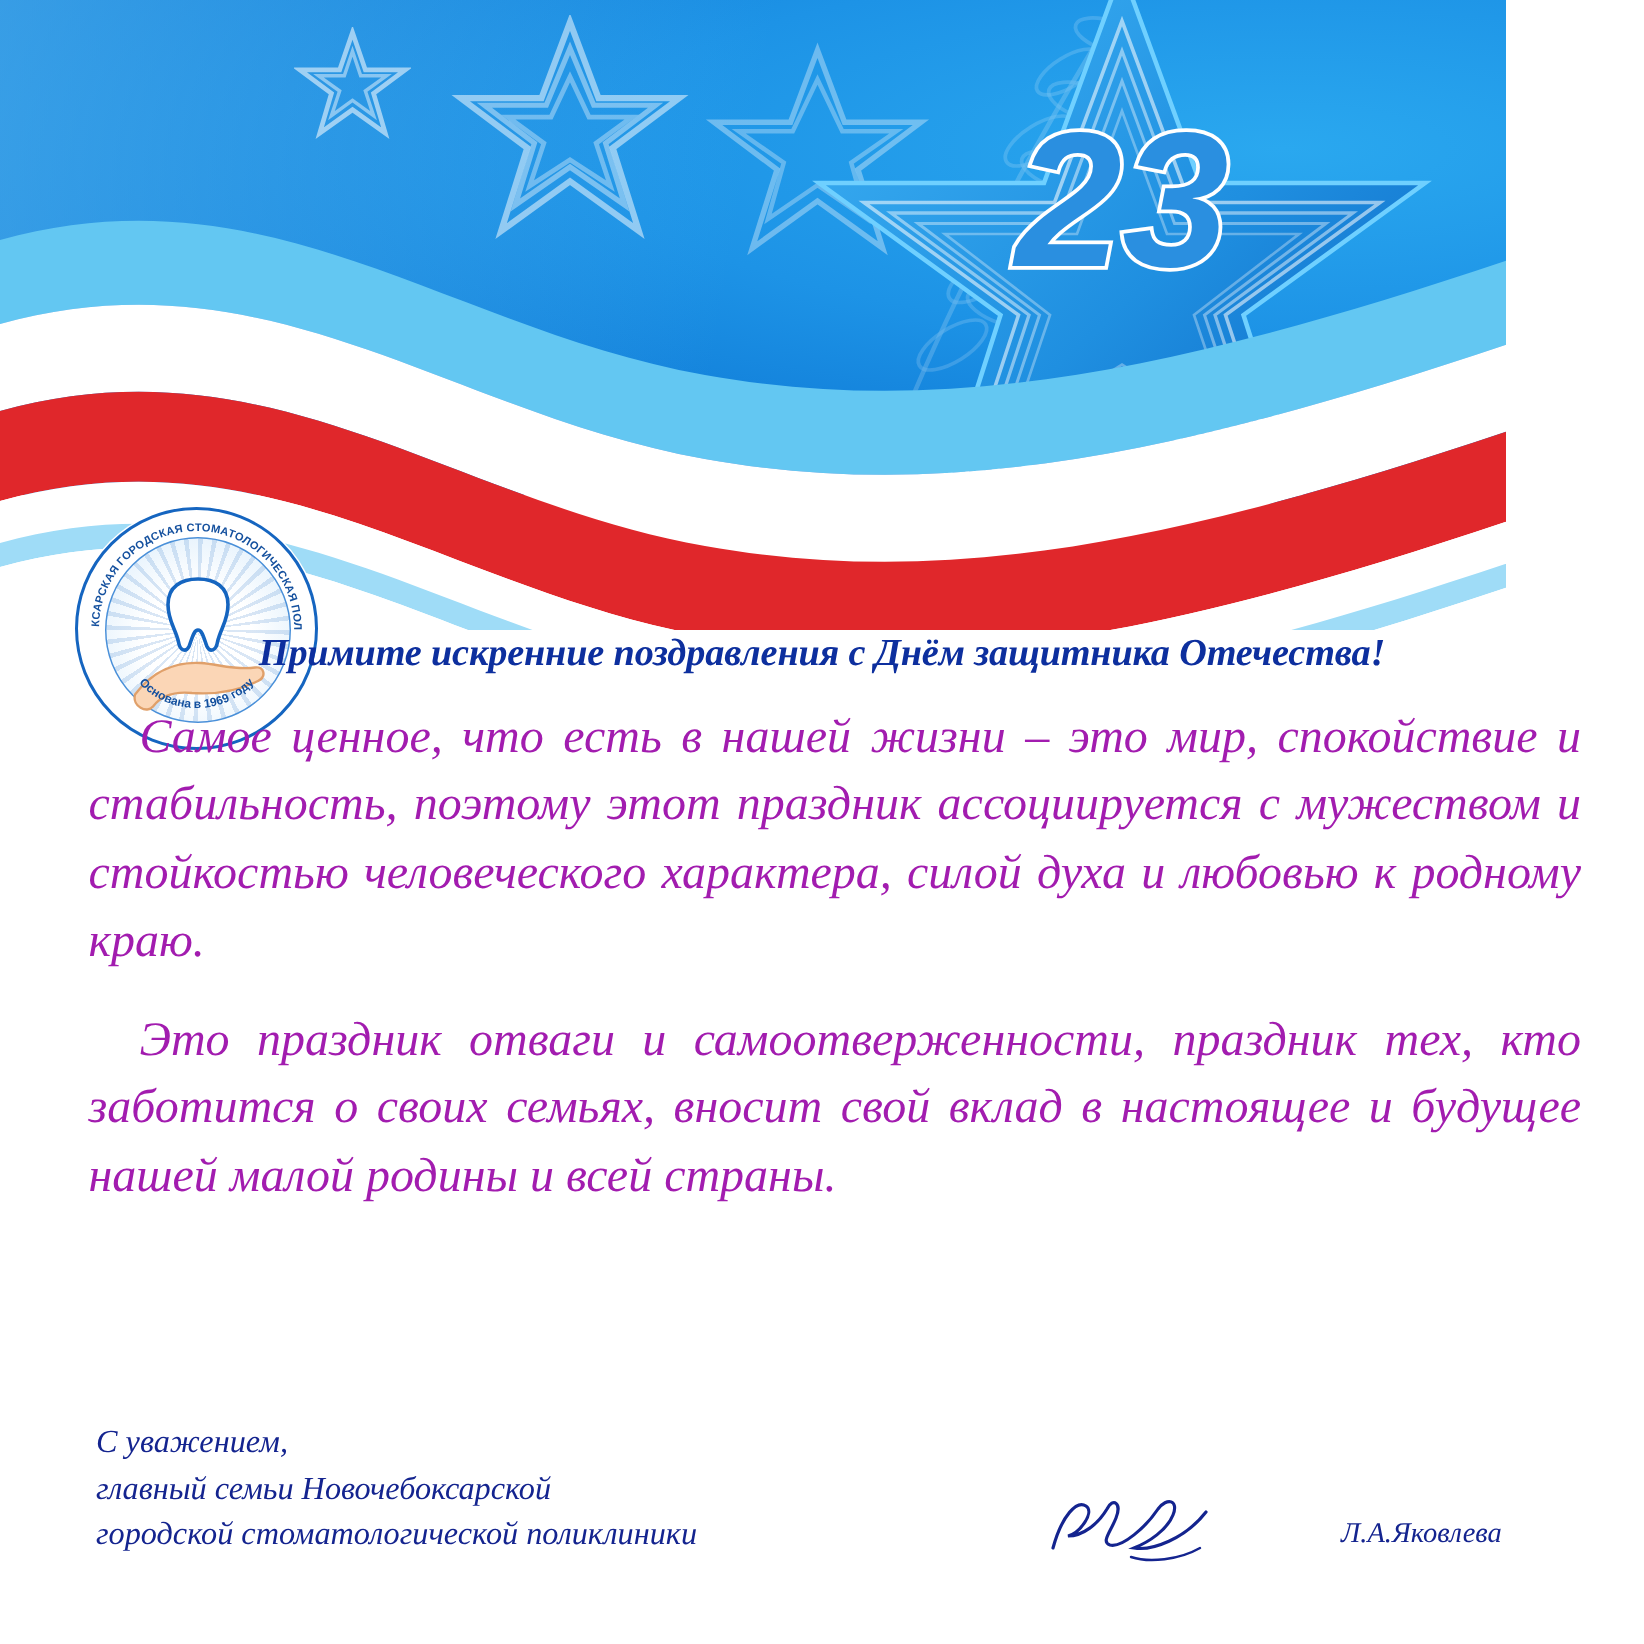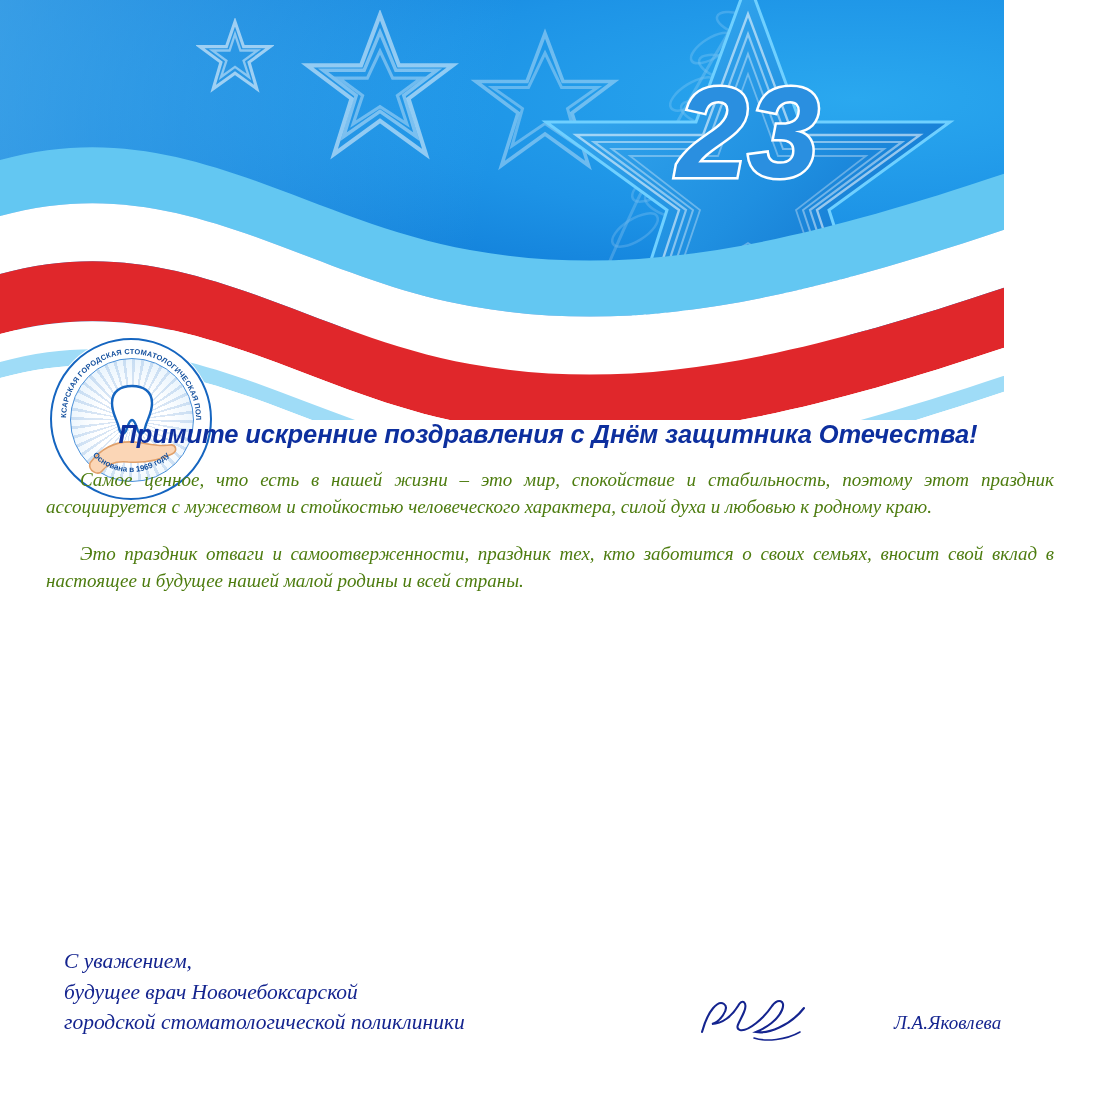--- a/index.html
+++ b/index.html
@@ -145,34 +145,34 @@
     font-style: italic;
     font-size: 25.5px;
     color: #0d2f9e;
     margin: 0 0 10px 0;
     letter-spacing: 0.2px;
   }
   .greet2 {
     text-align: center;
     font-weight: bold;
     font-style: italic;
-    font-family: Liberation Sans, sans-serif;
+    font-family: Liberation Serif, serif;
     font-size: 25.5px;
     color: #0d2f9e;
     margin: 0 0 18px 0;
     letter-spacing: -0.1px;
   }
   .para {
     text-align: justify;
     text-justify: inter-word;
     font-style: italic;
-    font-size: 19px;
+    font-size: 32px;
     line-height: 1.42;
-    color: #4d7c0f;
-    margin: 0 0 20px 4px;
+    color: #a21caf;
+    margin: 0 0 20px 17px;
     text-indent: 34px;
   }
   .para:last-of-type { margin-bottom: 0; }
 
   
   .sign {
     position: absolute;
     left: 64px;
     top: 946px;
     width: 1000px;
@@ -320,21 +320,21 @@
 
   <div class="content">
     <p class="greet2">Примите искренние поздравления с Днём защитника Отечества!</p>
     <p class="para">Самое ценное, что есть в нашей жизни – это мир, спокойствие и стабильность, поэтому этот праздник ассоциируется с мужеством и стойкостью человеческого характера, силой духа и любовью к родному краю.</p>
     <p class="para">Это праздник отваги и самоотверженности, праздник тех, кто заботится о своих семьях, вносит свой вклад в настоящее и будущее нашей малой родины и всей страны.</p>
   </div>
 
   <div class="sign">
     <div class="sign-lines">
       <div>С уважением,</div>
-      <div>будущее врач Новочебоксарской</div>
+      <div>главный семьи Новочебоксарской</div>
       <div>городской стоматологической поликлиники</div>
     </div>
     <div class="sign-mark">
       <svg width="120" height="54" viewBox="0 0 120 54">
         <path d="M8 40 C14 18 24 8 30 12 C36 16 26 30 18 32 C28 32 38 24 44 14 C48 6 54 10 50 20 C46 30 40 36 46 38 C54 40 70 26 78 14 C84 6 92 8 88 18 C84 28 72 36 62 40 C74 42 96 34 110 16" fill="none" stroke="#14248f" stroke-width="2.1" stroke-linecap="round"></path>
         <path d="M60 46 C72 50 92 48 106 40" fill="none" stroke="#14248f" stroke-width="1.6" stroke-linecap="round"></path>
       </svg>
     </div>
     <div class="sign-name">Л.А.Яковлева</div>
   </div>

